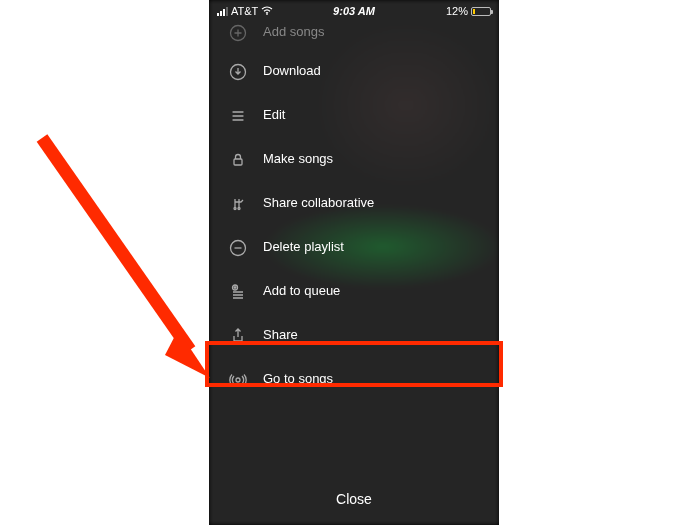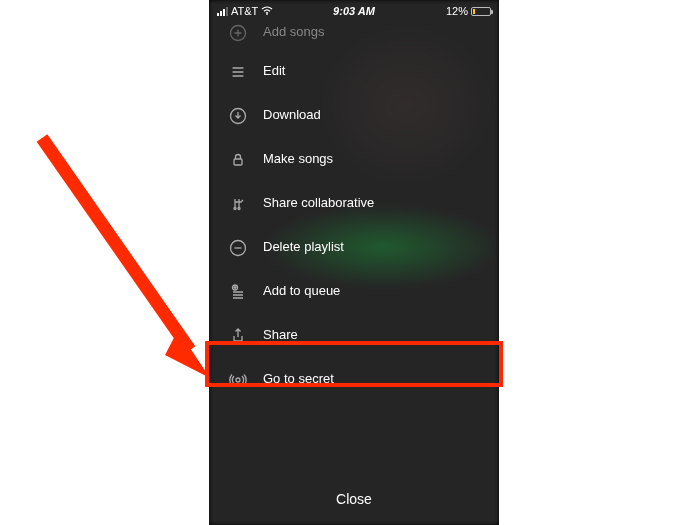--- a/index.html
+++ b/index.html
@@ -198,34 +198,34 @@
             <circle cx="9" cy="9" r="7.5"></circle>
             <path d="M9 5.5v7M5.5 9h7"></path>
           </svg>
       </span>
       <span>Add songs</span>
     </div>
 
     <div class="menu-item">
       <span class="icon-wrap">
         <svg viewBox="0 0 18 18">
-            <path d="M4 5h10M4 9h10M4 13h10" stroke-linecap="round"></path>
-          </svg>
-      </span>
-      <span>Edit</span>
-    </div>
-
-    <div class="menu-item">
-      <span class="icon-wrap">
-        <svg viewBox="0 0 18 18">
             <circle cx="9" cy="9" r="7.5"></circle>
             <path d="M9 5v6M6.5 8.5L9 11l2.5-2.5"></path>
           </svg>
       </span>
       <span>Download</span>
+    </div>
+
+    <div class="menu-item">
+      <span class="icon-wrap">
+        <svg viewBox="0 0 18 18">
+            <path d="M4 5h10M4 9h10M4 13h10" stroke-linecap="round"></path>
+          </svg>
+      </span>
+      <span>Edit</span>
     </div>
 
     <div class="menu-item">
       <span class="icon-wrap">
         <svg viewBox="0 0 18 18">
             <rect x="5" y="8" width="8" height="6" rx="1"></rect>
             <path d="M6.5 8V6a2.5 2.5 0 015 0v2"></path>
           </svg>
       </span>
       <span>Make songs</span>
@@ -270,21 +270,21 @@
       <span>Share</span>
     </div>
 
     <div class="menu-item">
       <span class="icon-wrap">
         <svg viewBox="0 0 18 18">
             <circle cx="9" cy="9" r="2"></circle>
             <path d="M5 5a5.7 5.7 0 000 8M13 5a5.7 5.7 0 010 8M3 3.5a8 8 0 000 11M15 3.5a8 8 0 010 11"></path>
           </svg>
       </span>
-      <span>Go to secret</span>
+      <span>Go to songs</span>
     </div>
   </div>
 
   <div class="close-btn">
     <span>Close</span>
   </div>
 </div>
 
 <div class="highlight"></div>
 

